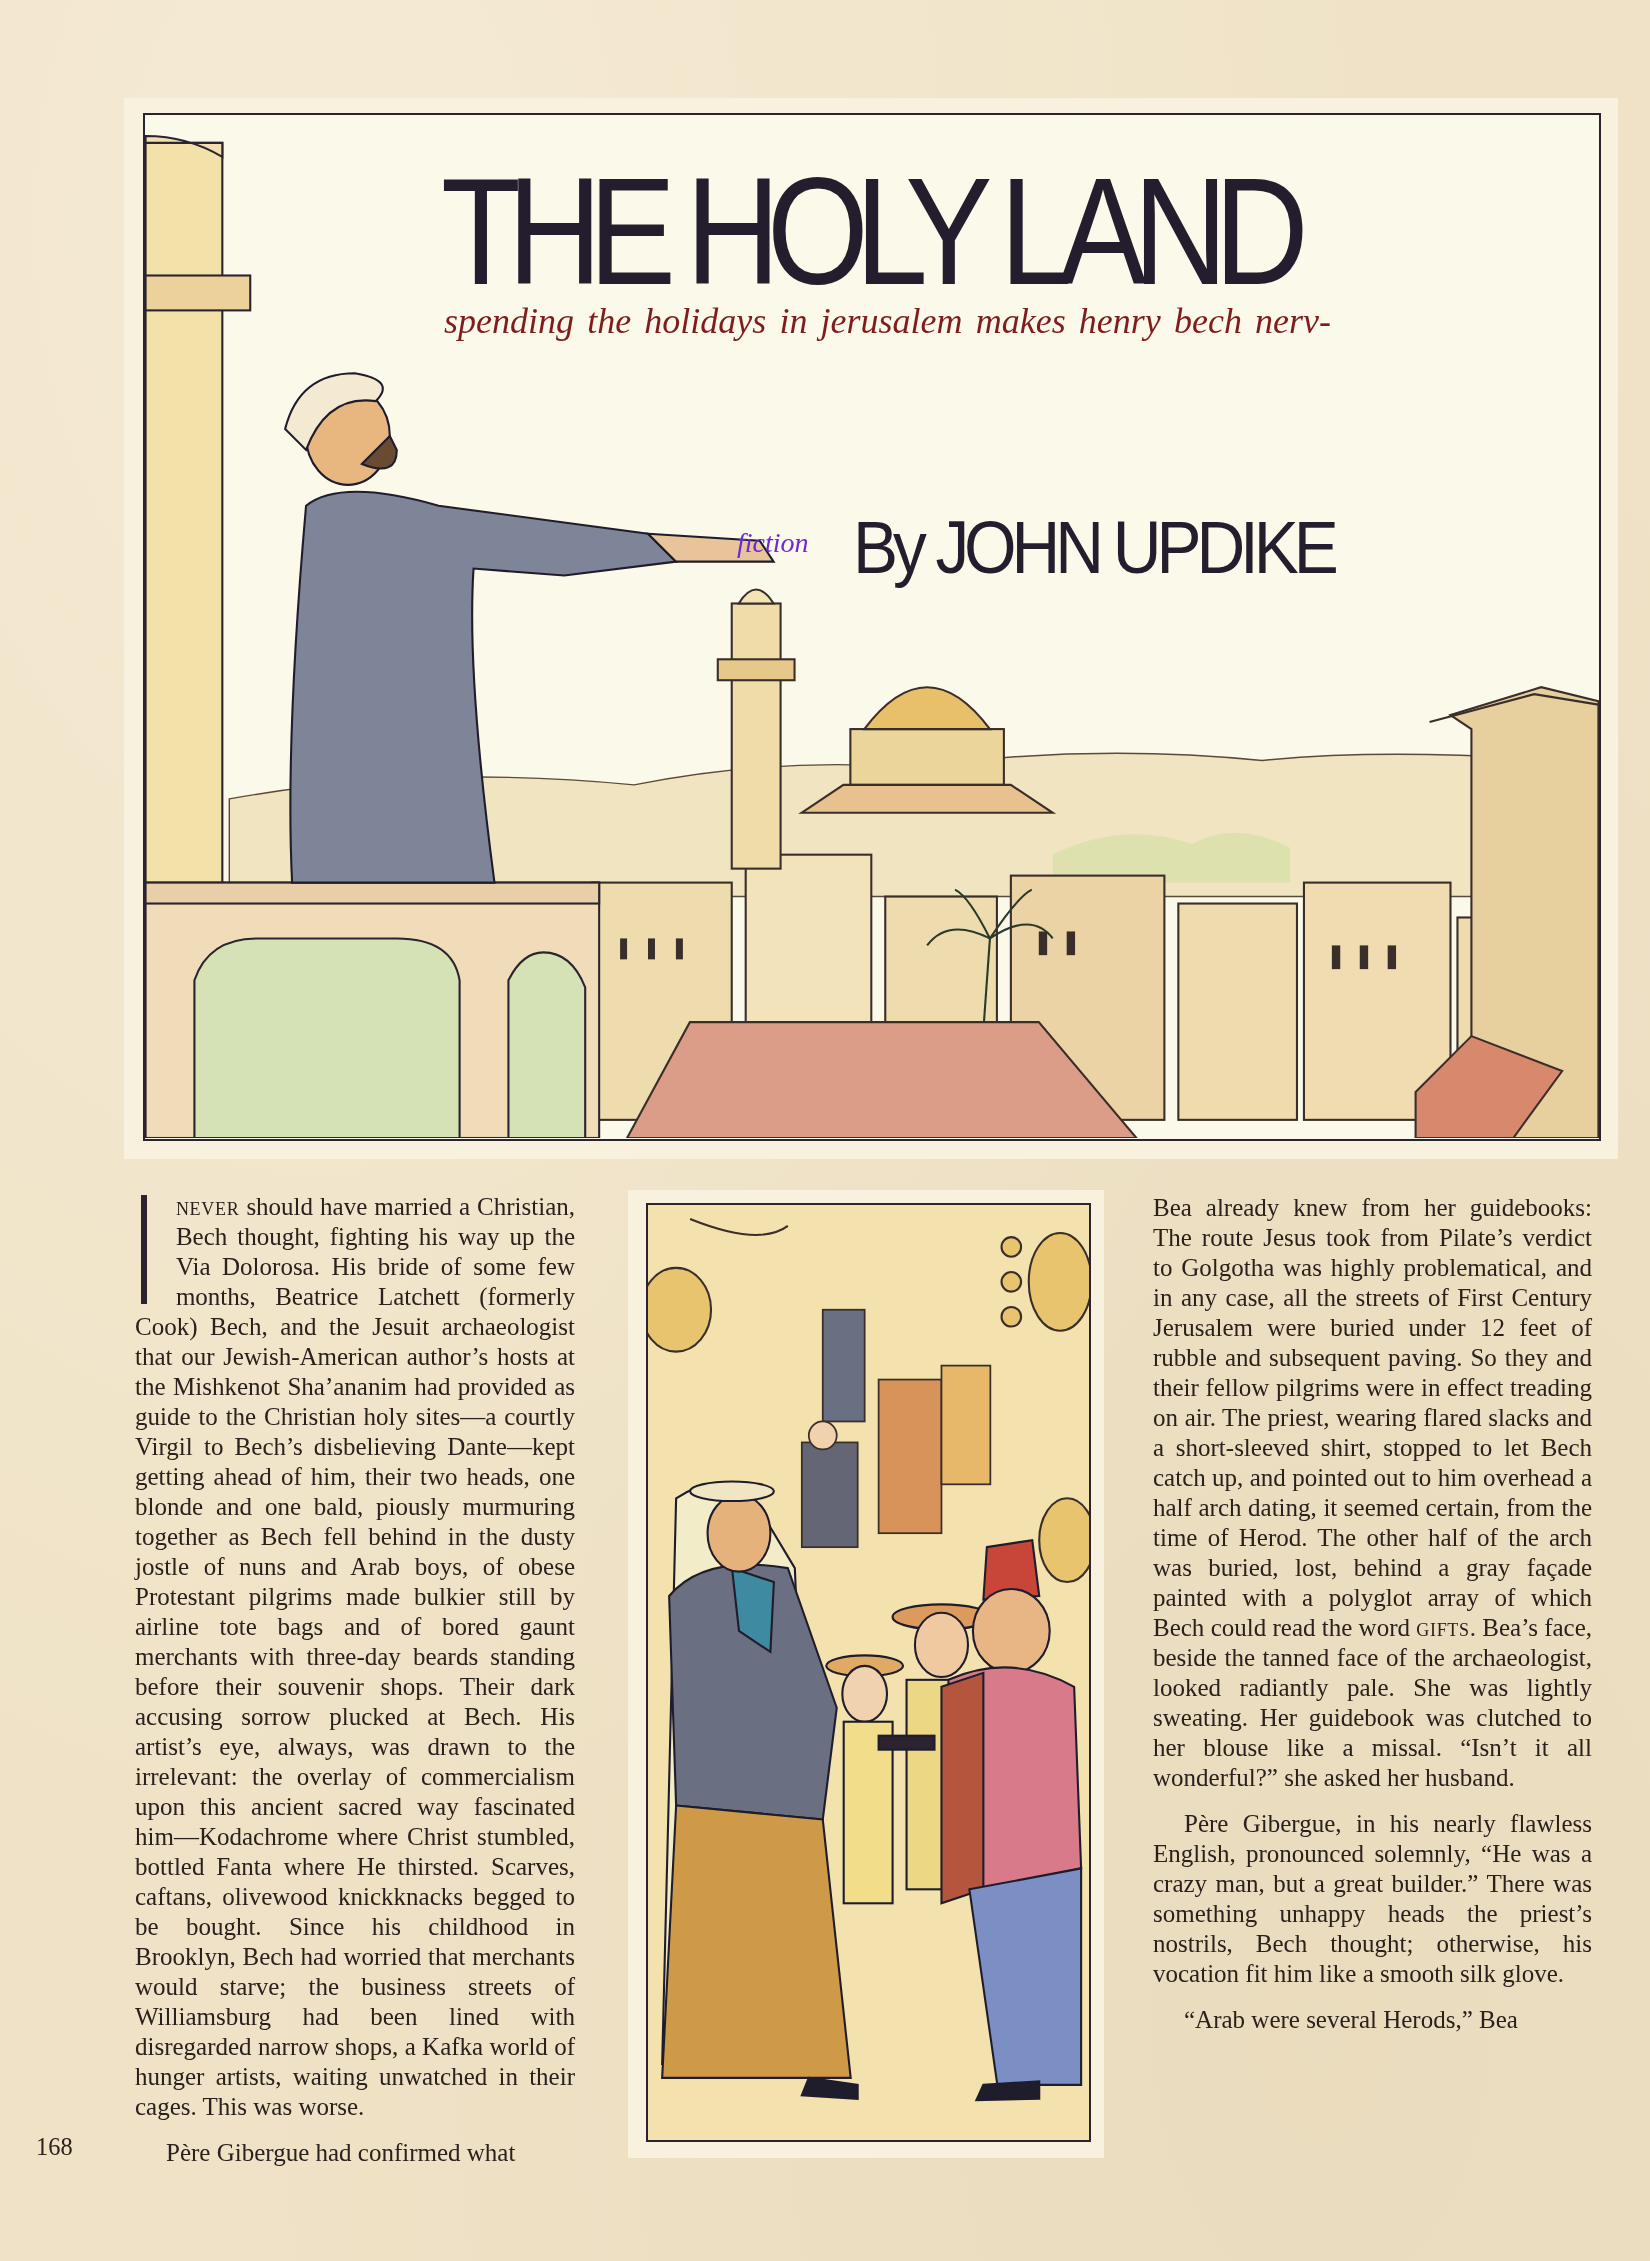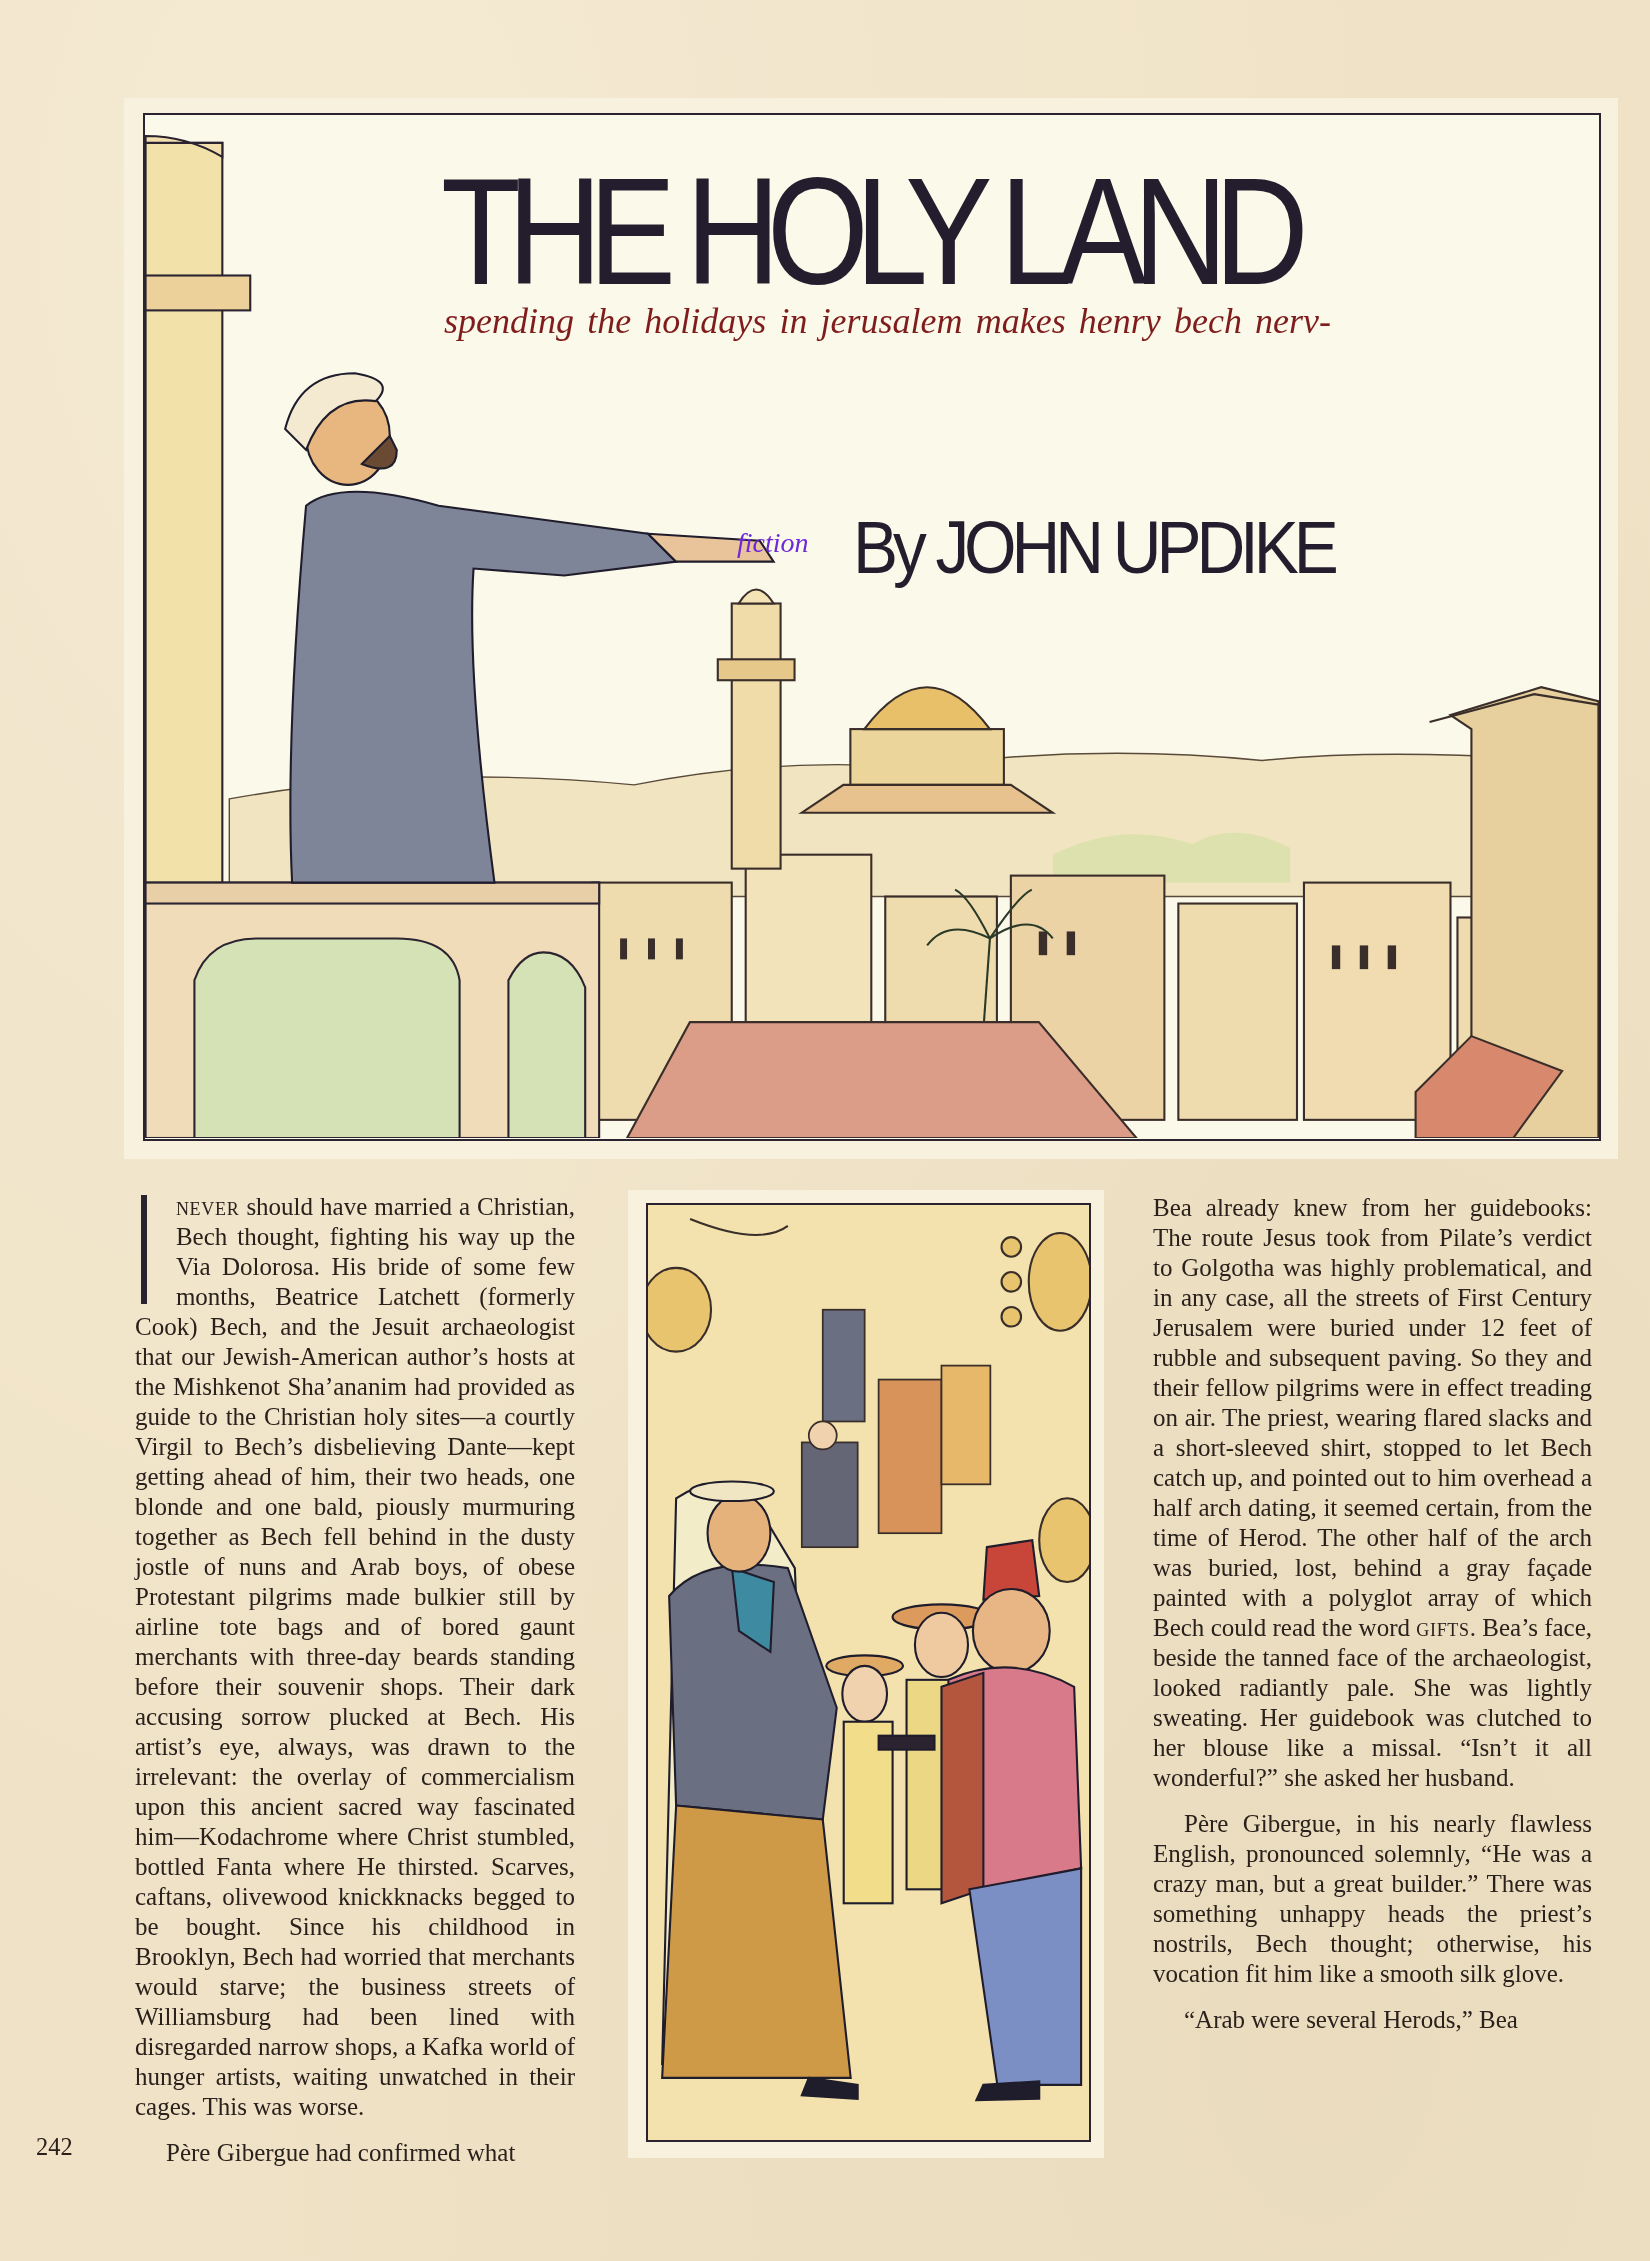--- a/index.html
+++ b/index.html
@@ -213,14 +213,14 @@
     </g>
   </svg>
 </div>
 
 <div class="col col-right">
   <p><span>Bea already knew from her guidebooks: The route Jesus took from Pilate’s verdict to Golgotha was highly problematical, and in any case, all the streets of First Century Jerusalem were buried under 12 feet of rubble and subsequent paving. So they and their fellow pilgrims were in effect treading on air. The priest, wearing flared slacks and a short-sleeved shirt, stopped to let Bech catch up, and pointed out to him overhead a half arch dating, it seemed certain, from the time of Herod. The other half of the arch was buried, lost, behind a gray façade painted with a polyglot array of which Bech could read the word</span> <span class="sc">gifts</span><span>. Bea’s face, beside the tanned face of the archaeologist, looked radiantly pale. She was lightly sweating. Her guidebook was clutched to her blouse like a missal. “Isn’t it all wonderful?” she asked her husband.</span></p>
   <p>Père Gibergue, in his nearly flawless English, pronounced solemnly, “He was a crazy man, but a great builder.” There was something unhappy heads the priest’s nostrils, Bech thought; otherwise, his vocation fit him like a smooth silk glove.</p>
   <p>“Arab were several Herods,” Bea</p>
 </div>
 
-<div class="page-number">242</div>
+<div class="page-number">168</div>
 
 
 </body></html>

